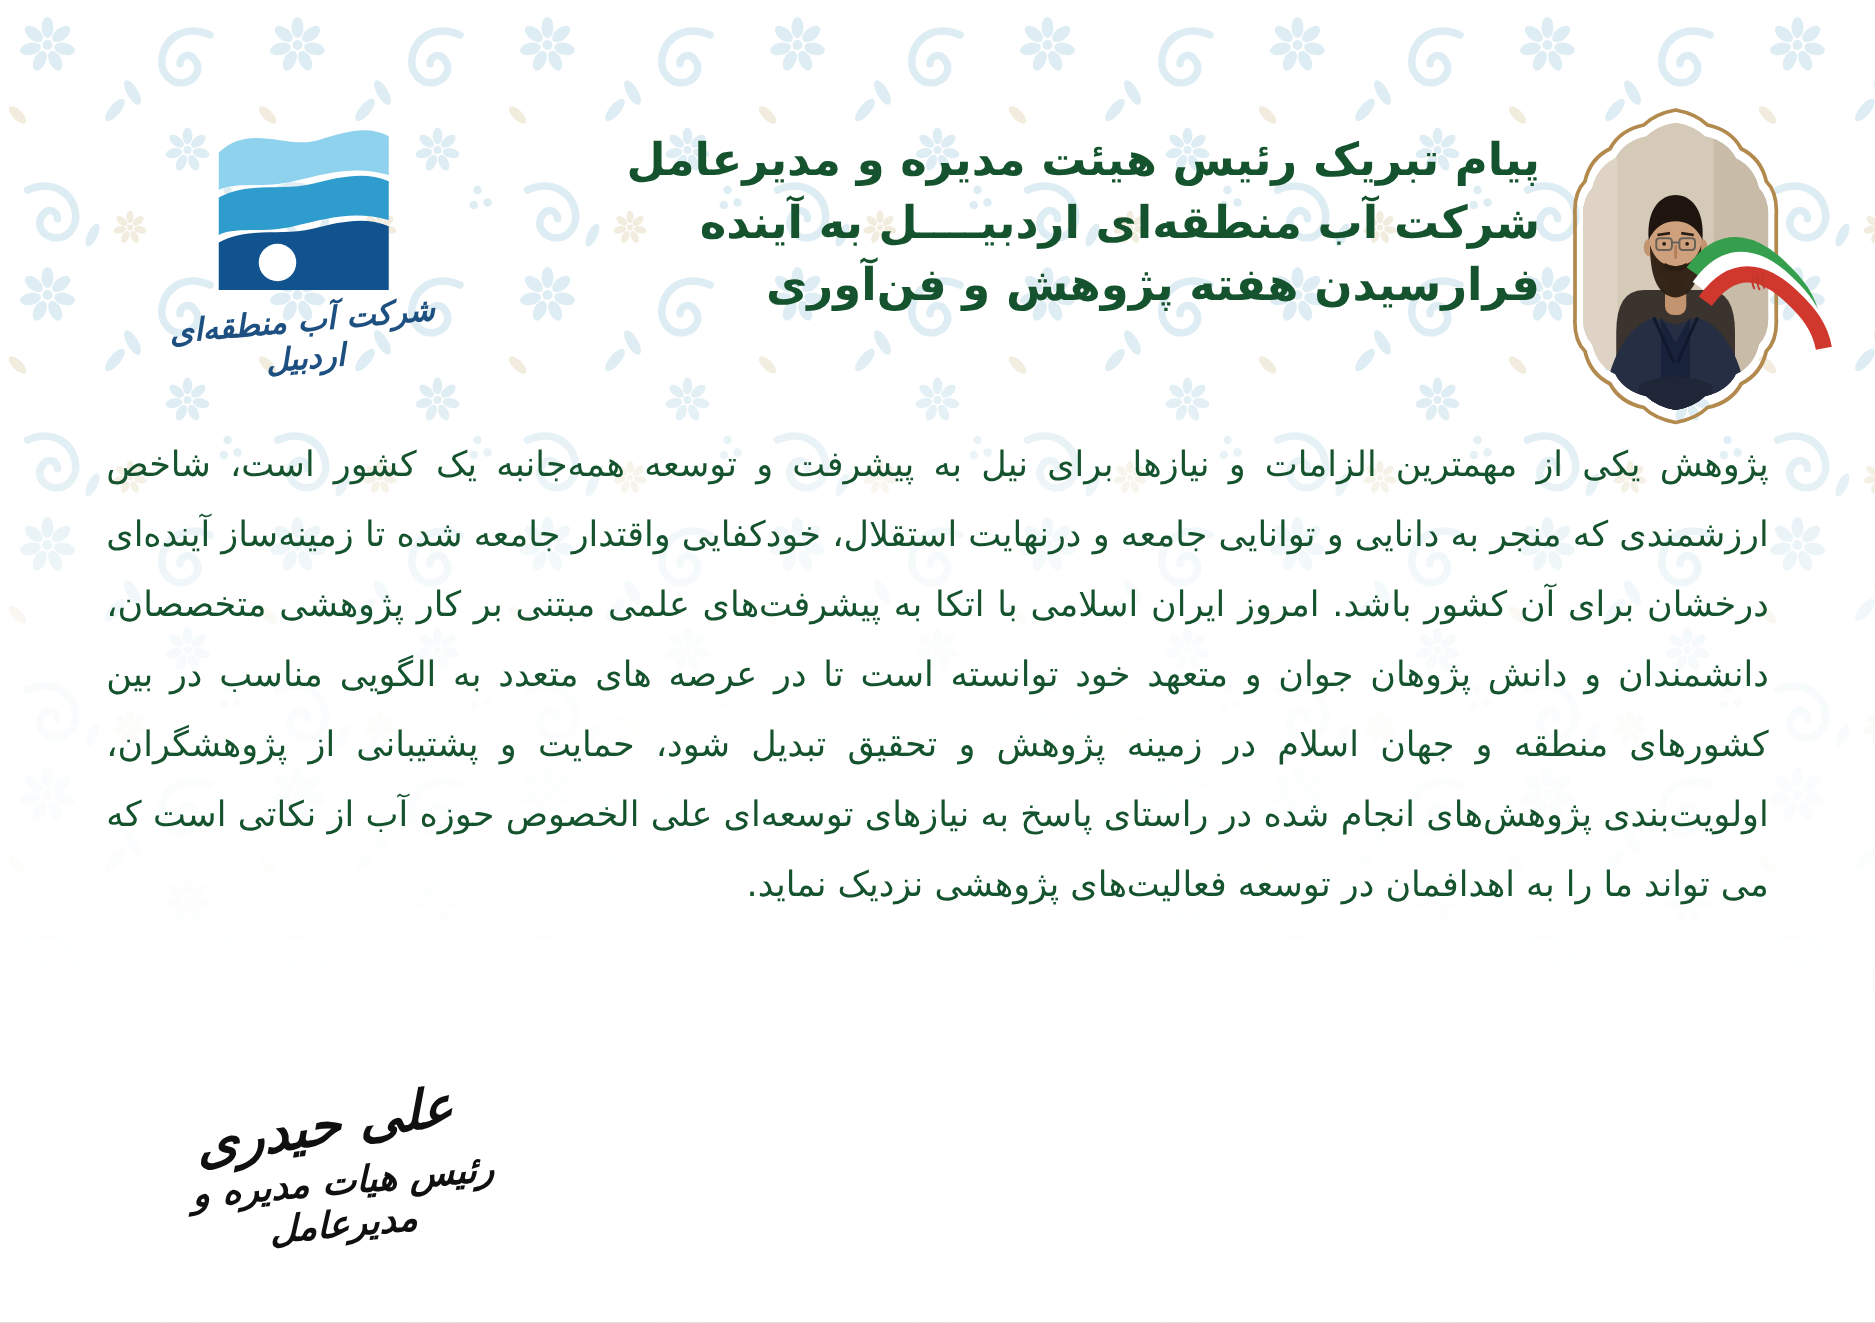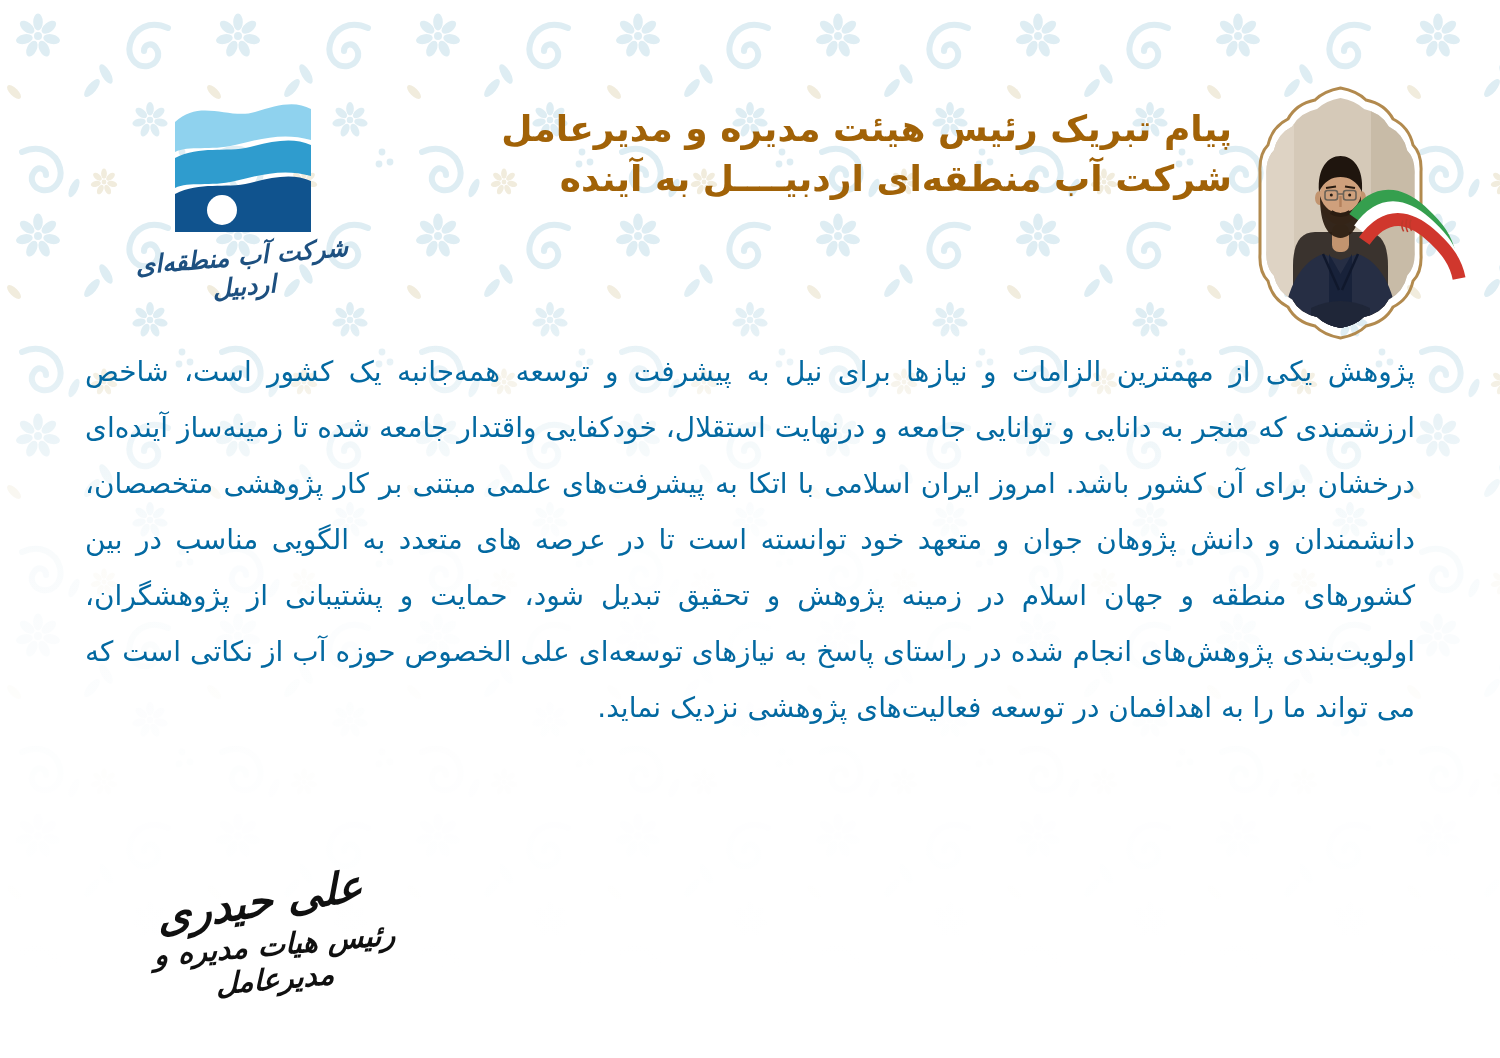--- a/index.html
+++ b/index.html
@@ -23,34 +23,34 @@
   .logo-mark{display:block;margin:0 auto;}
   .logo-caption{
     margin-top:8px;text-align:center;color:#1d5080;
     font-size:25px;font-style:italic;font-weight:bold;
     transform:rotate(-5deg);line-height:1.2;
   }
 
   
   .title-block{
     position:absolute;top:104px;right:268px;width:700px;
-    text-align:right;color:#a16207;font-weight:bold;
+    text-align:right;color:#14532d;font-weight:bold;
     font-size:36px;line-height:50px;letter-spacing:-0.5px;
   }
   .title-block .t-line{white-space:nowrap;}
 
   
   .portrait-wrap{position:absolute;left:1243px;top:84px;width:235px;height:264px;}
   .portrait-frame{position:absolute;left:0;top:0;}
   .flag-ribbon{position:absolute;left:103px;top:90px;}
 
   
   .body-text{
     position:absolute;left:85px;top:344px;width:1330px;
-    color:#0369a1;font-size:28px;line-height:56px;
+    color:#14532d;font-size:28px;line-height:56px;
     text-align:justify;
   }
   .body-text p{margin:0;}
 
   
   .signature{position:absolute;left:105px;top:876px;width:340px;color:#101010;}
   .sig-name{
     font-size:43px;font-style:italic;font-weight:bold;
     text-align:center;transform:rotate(-9deg) skewX(-6deg);
     margin-right:30px;
@@ -179,20 +179,21 @@
         <path d="M10,76 C35,63 60,71 85,65 C108,59 128,55 146,63 L146,94 C118,86 96,93 70,99 C45,105 24,99 10,106 Z" fill="#2f9cce"></path>
         <path d="M10,112 C35,99 60,107 85,101 C108,95 128,91 146,99 L146,150 L10,150 Z" fill="#10538e"></path>
         <circle cx="57" cy="128" r="15" fill="#ffffff"></circle>
       </svg>
       <div class="logo-caption">شرکت آب منطقه‌ای اردبیل</div>
     </div>
 
     <div class="title-block">
       <div class="t-line">پیام تبریک رئیس هیئت مدیره و مدیرعامل</div>
       <div class="t-line">شرکت آب منطقه‌ای اردبیــــل به آینده</div>
+      <div class="t-line">فرارسیدن هفته پژوهش و فن‌آوری</div>
     </div>
 
     <div class="portrait-wrap">
       <svg class="portrait-frame" width="195" height="258" viewBox="0 0 195 258" xmlns="http://www.w3.org/2000/svg">
         <defs>
           <clipPath id="medallion-clip">
             <path transform="translate(97.5,129) scale(0.92) translate(-97.5,-129)" d="M97.5,4 Q114,7 123,16 Q142,20 150,35 Q166,43 170,61 Q179,70 178,88 L178,170 Q179,188 170,197 Q166,215 150,223 Q142,238 123,242 Q114,251 97.5,254 Q81,251 72,242 Q53,238 45,223 Q29,215 25,197 Q16,188 17,170 L17,88 Q16,70 25,61 Q29,43 45,35 Q53,20 72,16 Q81,7 97.5,4 Z"></path>
           </clipPath>
         </defs>
 

